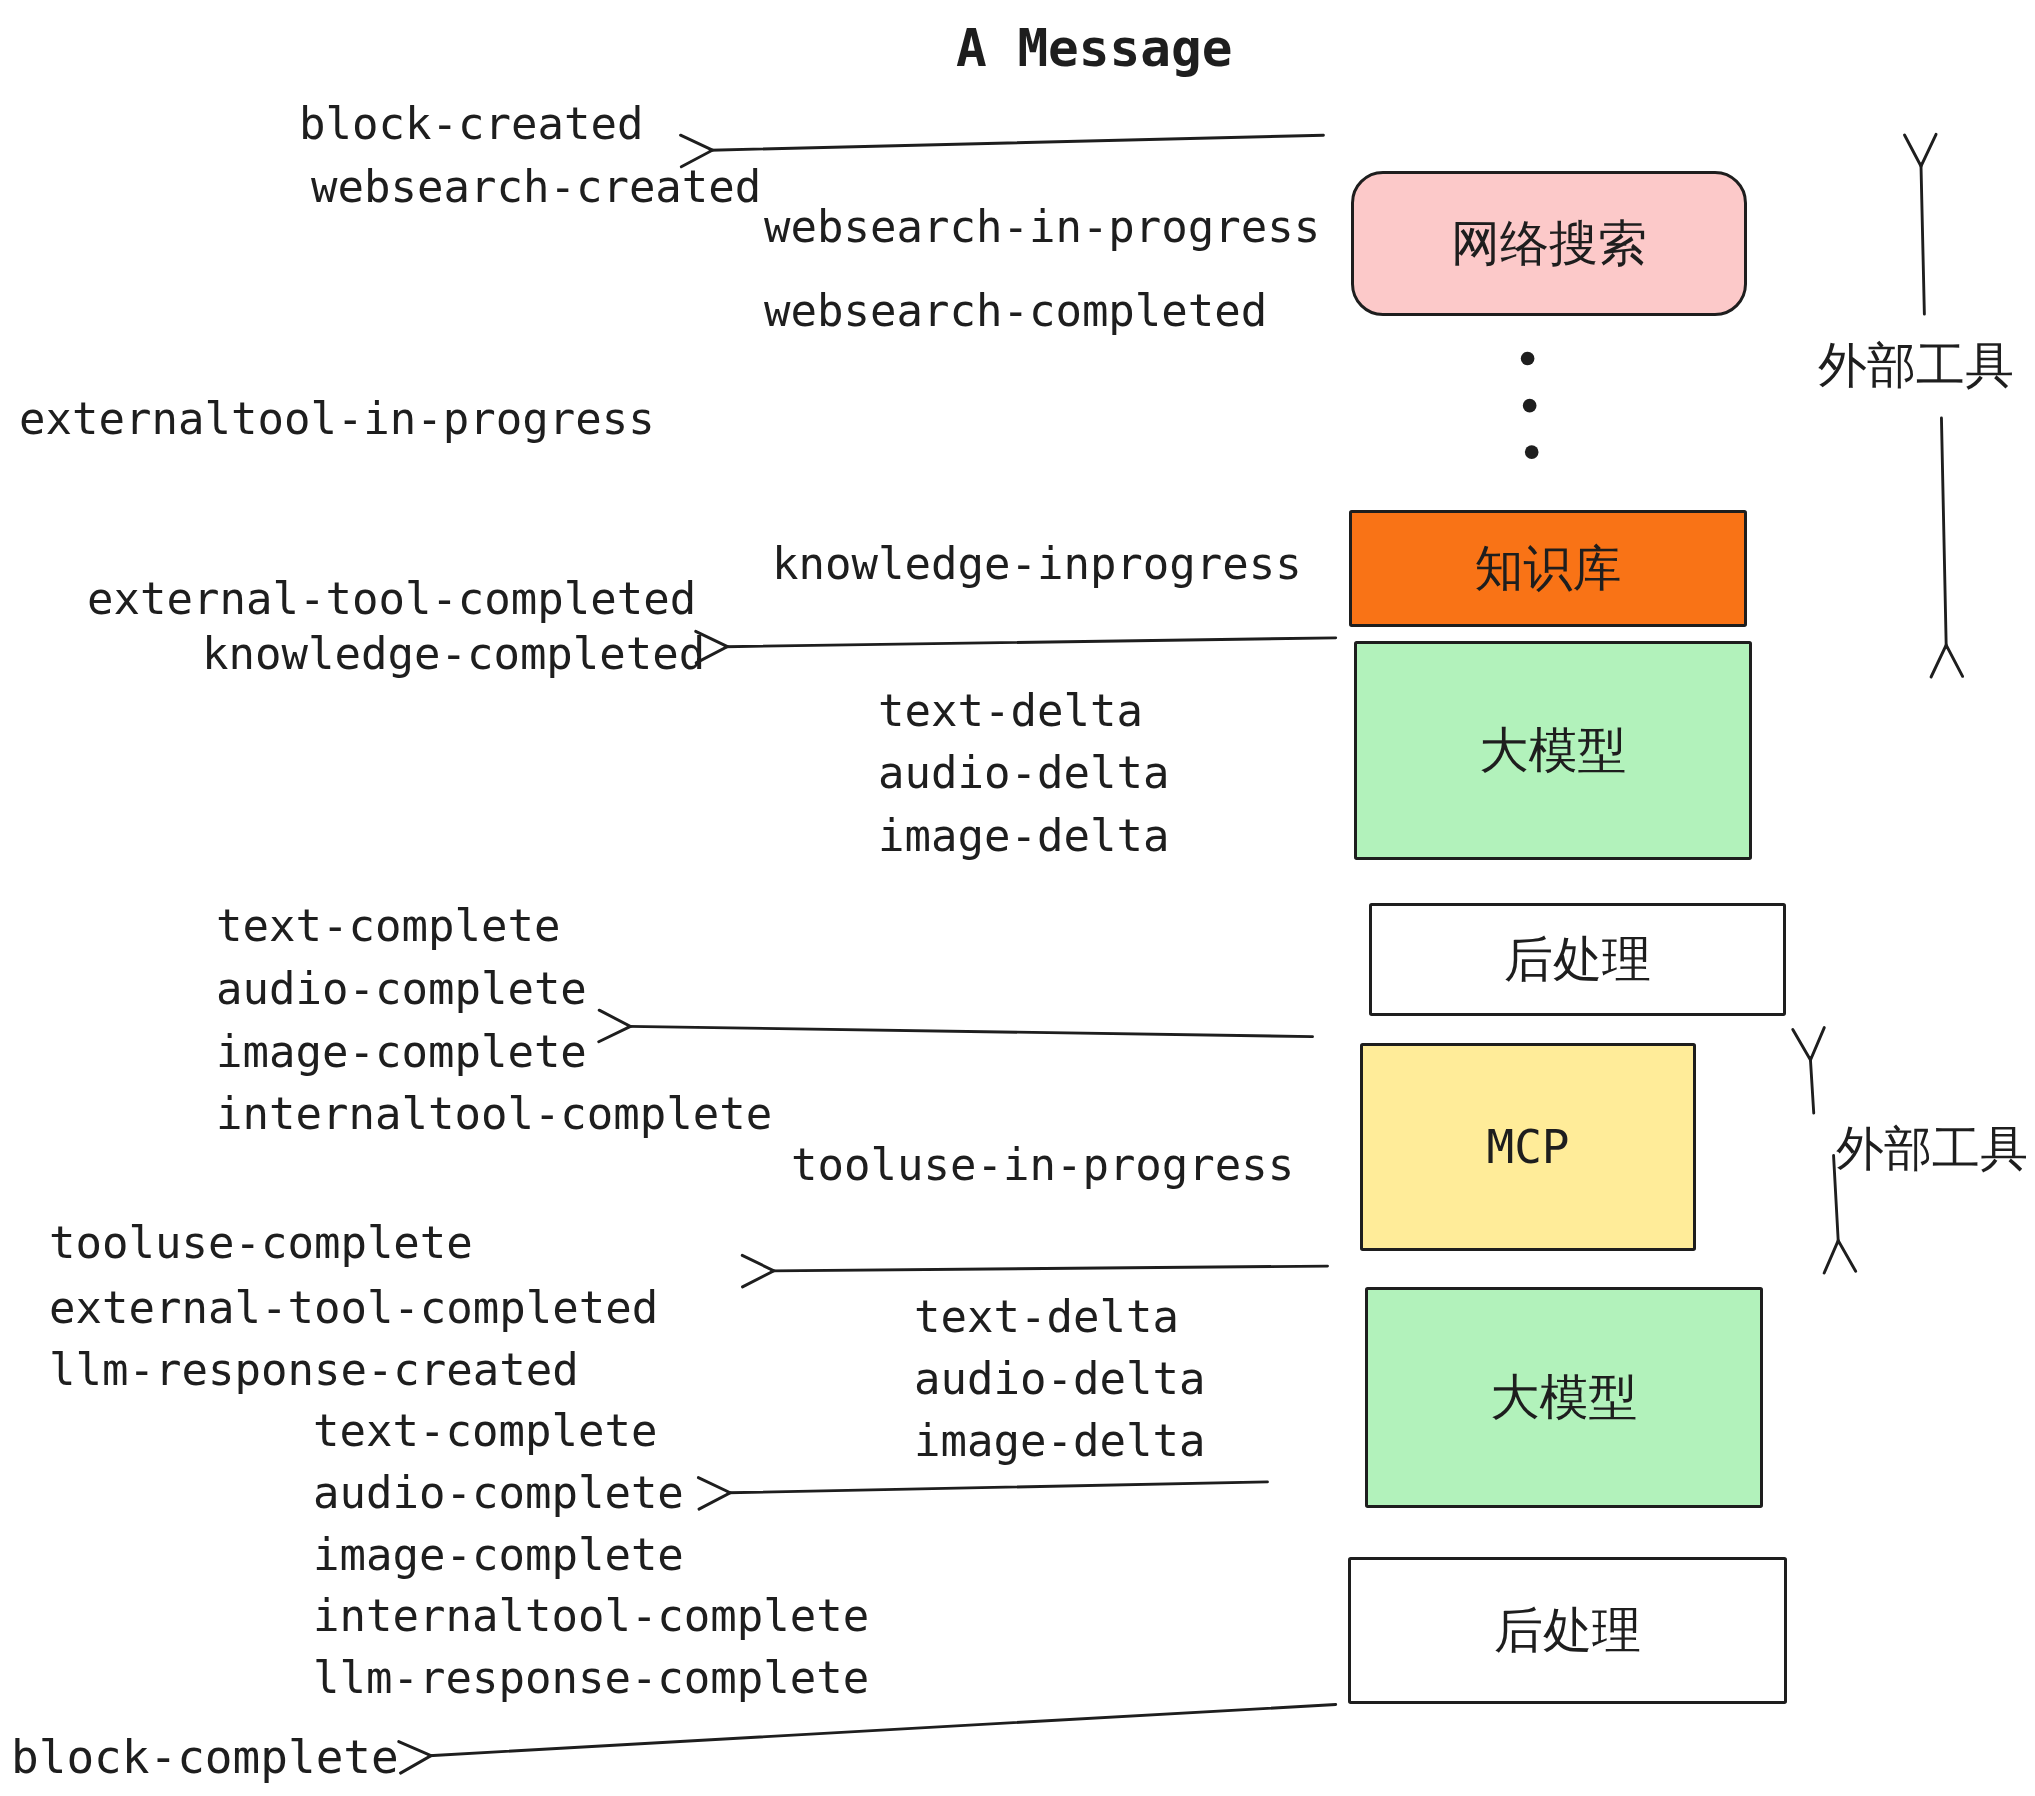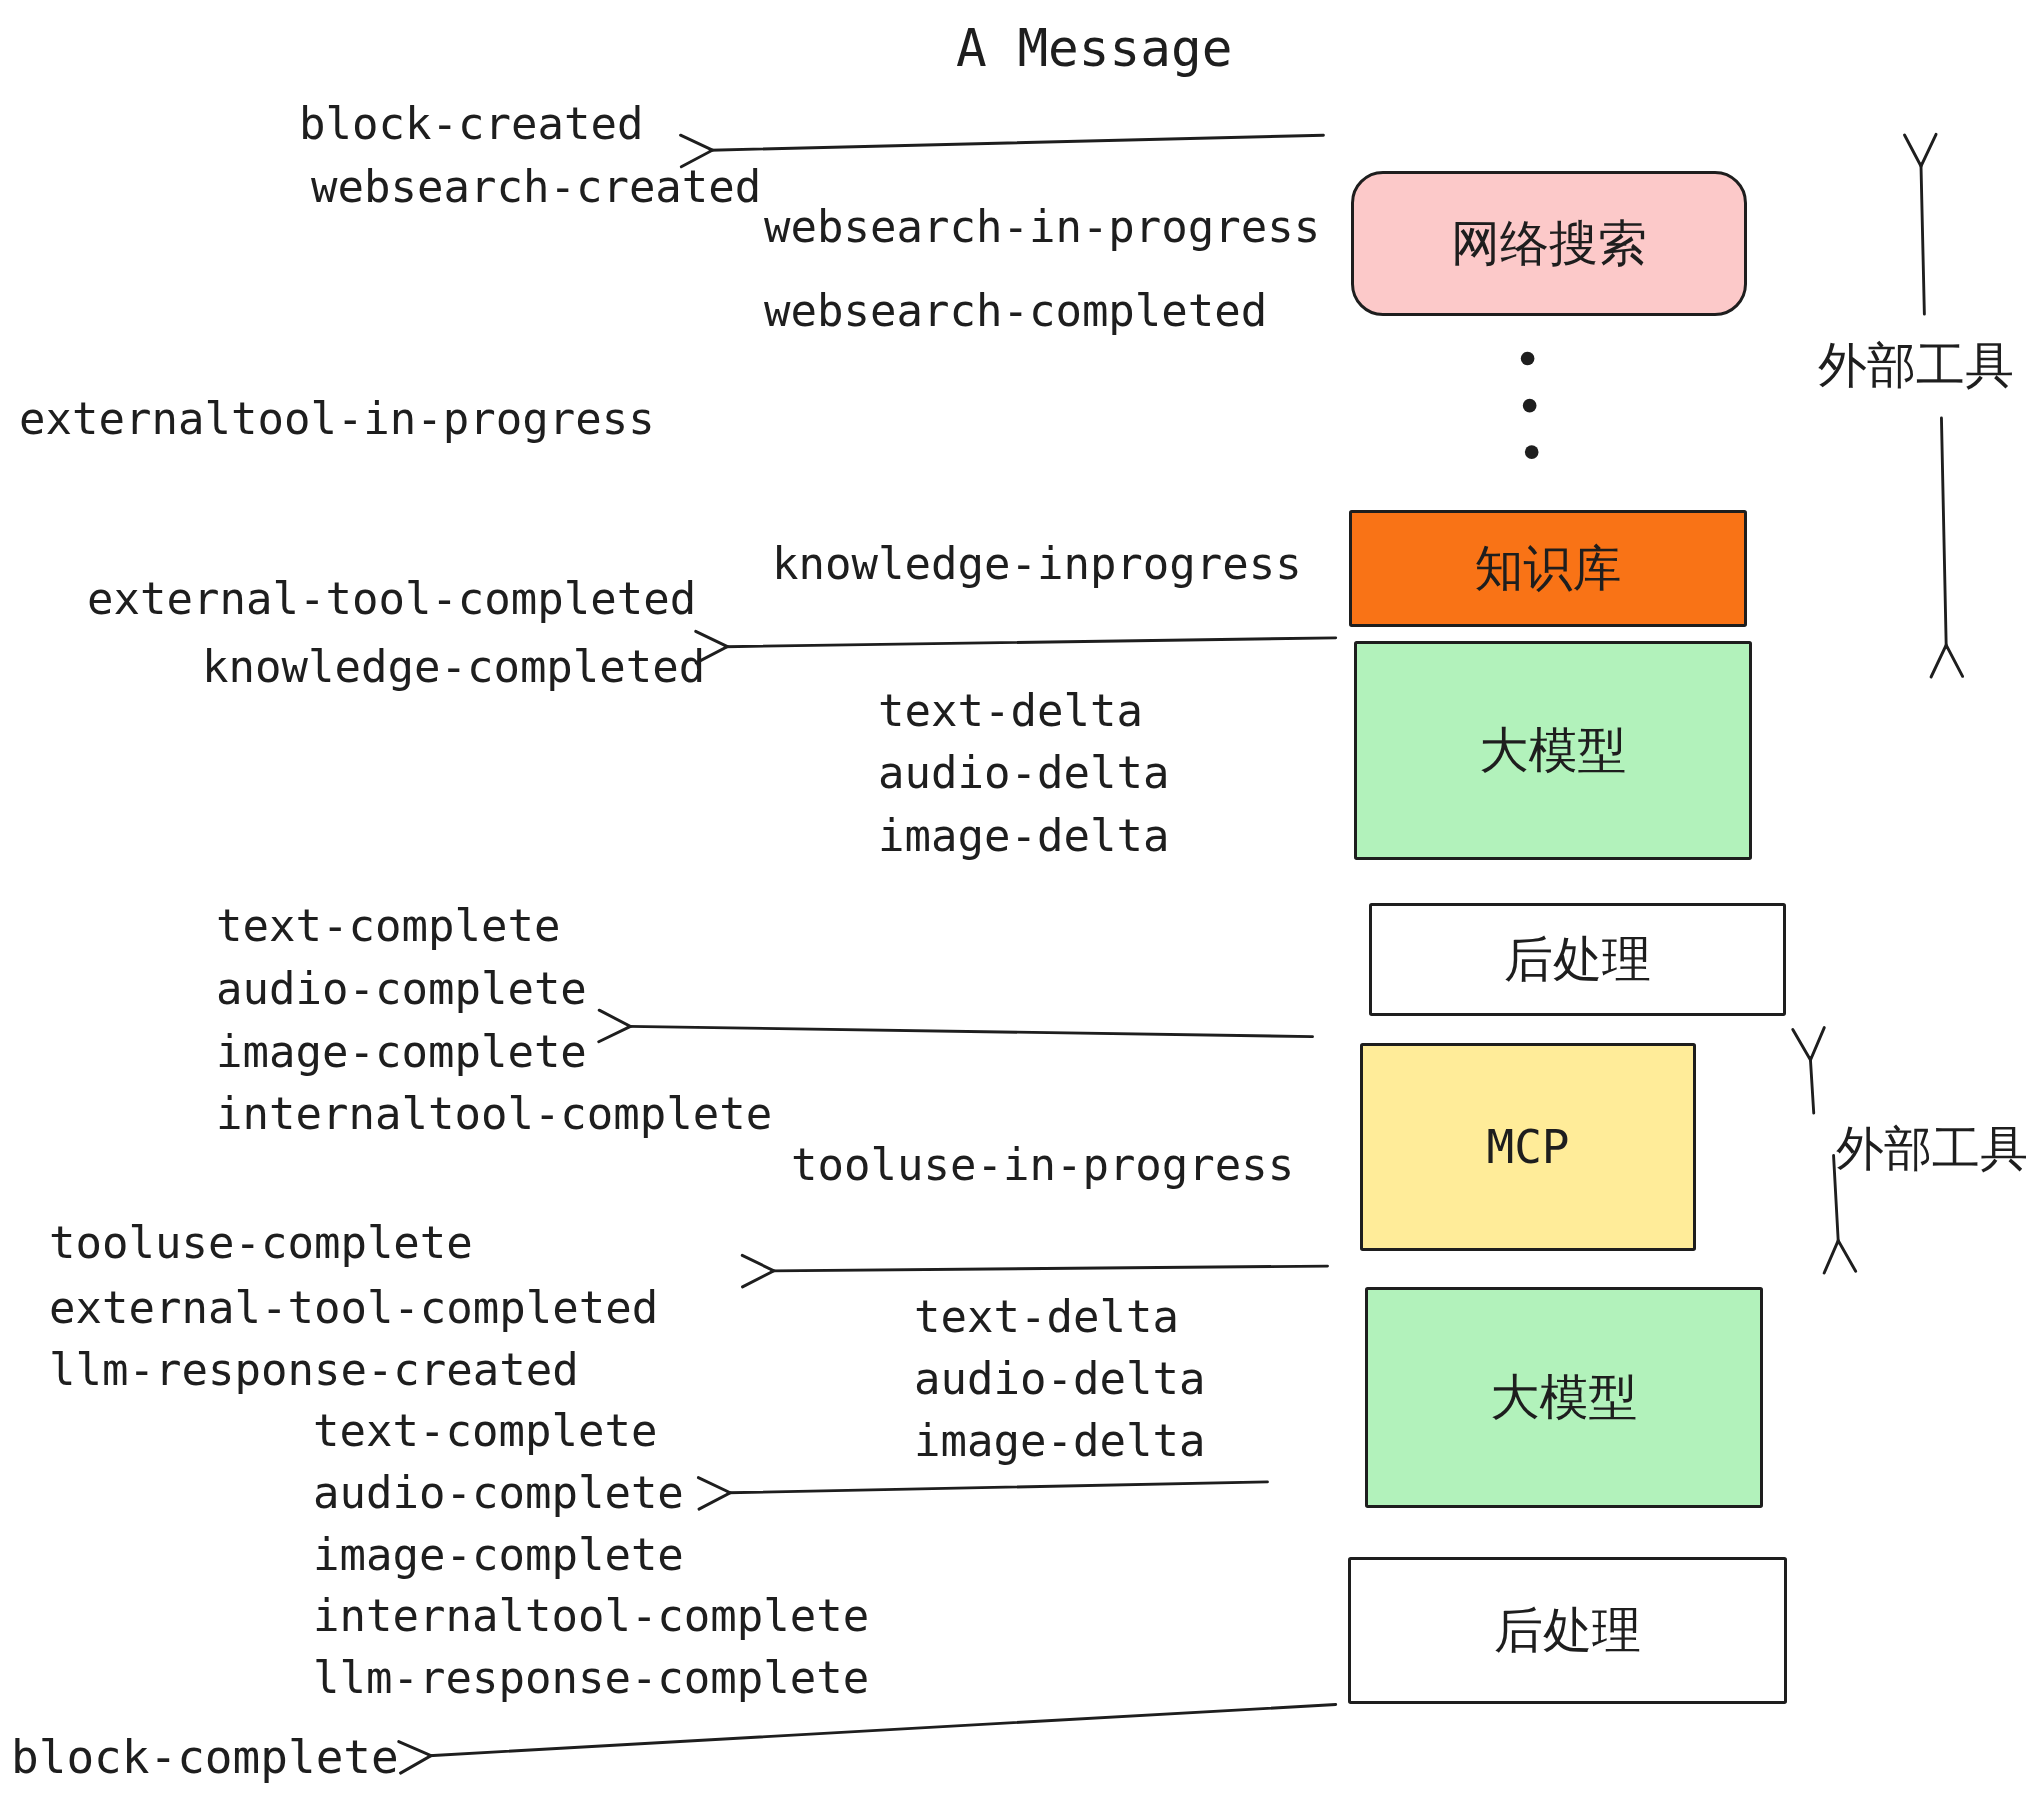--- a/index.html
+++ b/index.html
@@ -1,20 +1,20 @@
 <!DOCTYPE html>
 <html style="font-size:11px"><head>
 <meta charset="utf-8">
 <style>
   html,body{margin:0;padding:0;background:#ffffff;}
   #canvas{position:relative;width:2035px;height:1796px;background:#ffffff;overflow:hidden;
           font-family:"DejaVu Sans Mono","Liberation Mono",monospace;}
   .event{position:absolute;font-size:44px;line-height:1.05;color:#1e1e1e;white-space:nowrap;
          font-family:"DejaVu Sans Mono","Liberation Mono",monospace;}
-  .title{position:absolute;left:956px;top:19px;font-size:51px;font-weight:400;color:#1e1e1e;
+  .title{position:absolute;left:956px;top:19px;font-size:51px;font-weight:700;color:#1e1e1e;
          font-family:"DejaVu Sans Mono","Liberation Mono",monospace;}
   .box{position:absolute;border:3.4px solid #1e1e1e;border-radius:2.7px;display:flex;
        align-items:center;justify-content:center;box-sizing:border-box;}
   .box .lbl{font-size:49px;color:#1e1e1e;font-family:"DejaVu Sans","Liberation Sans",sans-serif;}
   .box .lbl.mono{font-family:"DejaVu Sans Mono","Liberation Mono",monospace;font-size:46px;}
   .sidelabel{position:absolute;font-size:49px;color:#1e1e1e;white-space:nowrap;
              font-family:"DejaVu Sans","Liberation Sans",sans-serif;}
   svg#overlay{position:absolute;left:0;top:0;width:2035px;height:1796px;pointer-events:none;}
 </style>
 </head>
@@ -83,21 +83,21 @@
   <div class="sidelabel" style="left:1818px;top:333px;">外部工具</div>
   <div class="sidelabel" style="left:1836px;top:1117px;font-size:48px;">外部工具</div>
 
   <div class="event" style="left:299px;top:101px;">block-created</div>
   <div class="event" style="left:311px;top:164px;">websearch-created</div>
   <div class="event" style="left:764px;top:204px;">websearch-in-progress</div>
   <div class="event" style="left:764px;top:288px;">websearch-completed</div>
   <div class="event" style="left:19px;top:396px;">externaltool-in-progress</div>
   <div class="event" style="left:772px;top:541px;">knowledge-inprogress</div>
   <div class="event" style="left:87px;top:576px;">external-tool-completed</div>
-  <div class="event" style="left:202px;top:631px;margin-top:13px;">knowledge-completed</div>
+  <div class="event" style="left:202px;top:631px;">knowledge-completed</div>
   <div class="event" style="left:878px;top:688px;">text-delta</div>
   <div class="event" style="left:878px;top:750px;">audio-delta</div>
   <div class="event" style="left:878px;top:813px;">image-delta</div>
   <div class="event" style="left:216px;top:903px;">text-complete</div>
   <div class="event" style="left:216px;top:966px;">audio-complete</div>
   <div class="event" style="left:216px;top:1029px;">image-complete</div>
   <div class="event" style="left:216px;top:1091px;">internaltool-complete</div>
   <div class="event" style="left:791px;top:1142px;">tooluse-in-progress</div>
   <div class="event" style="left:49px;top:1220px;">tooluse-complete</div>
   <div class="event" style="left:49px;top:1285px;">external-tool-completed</div>

